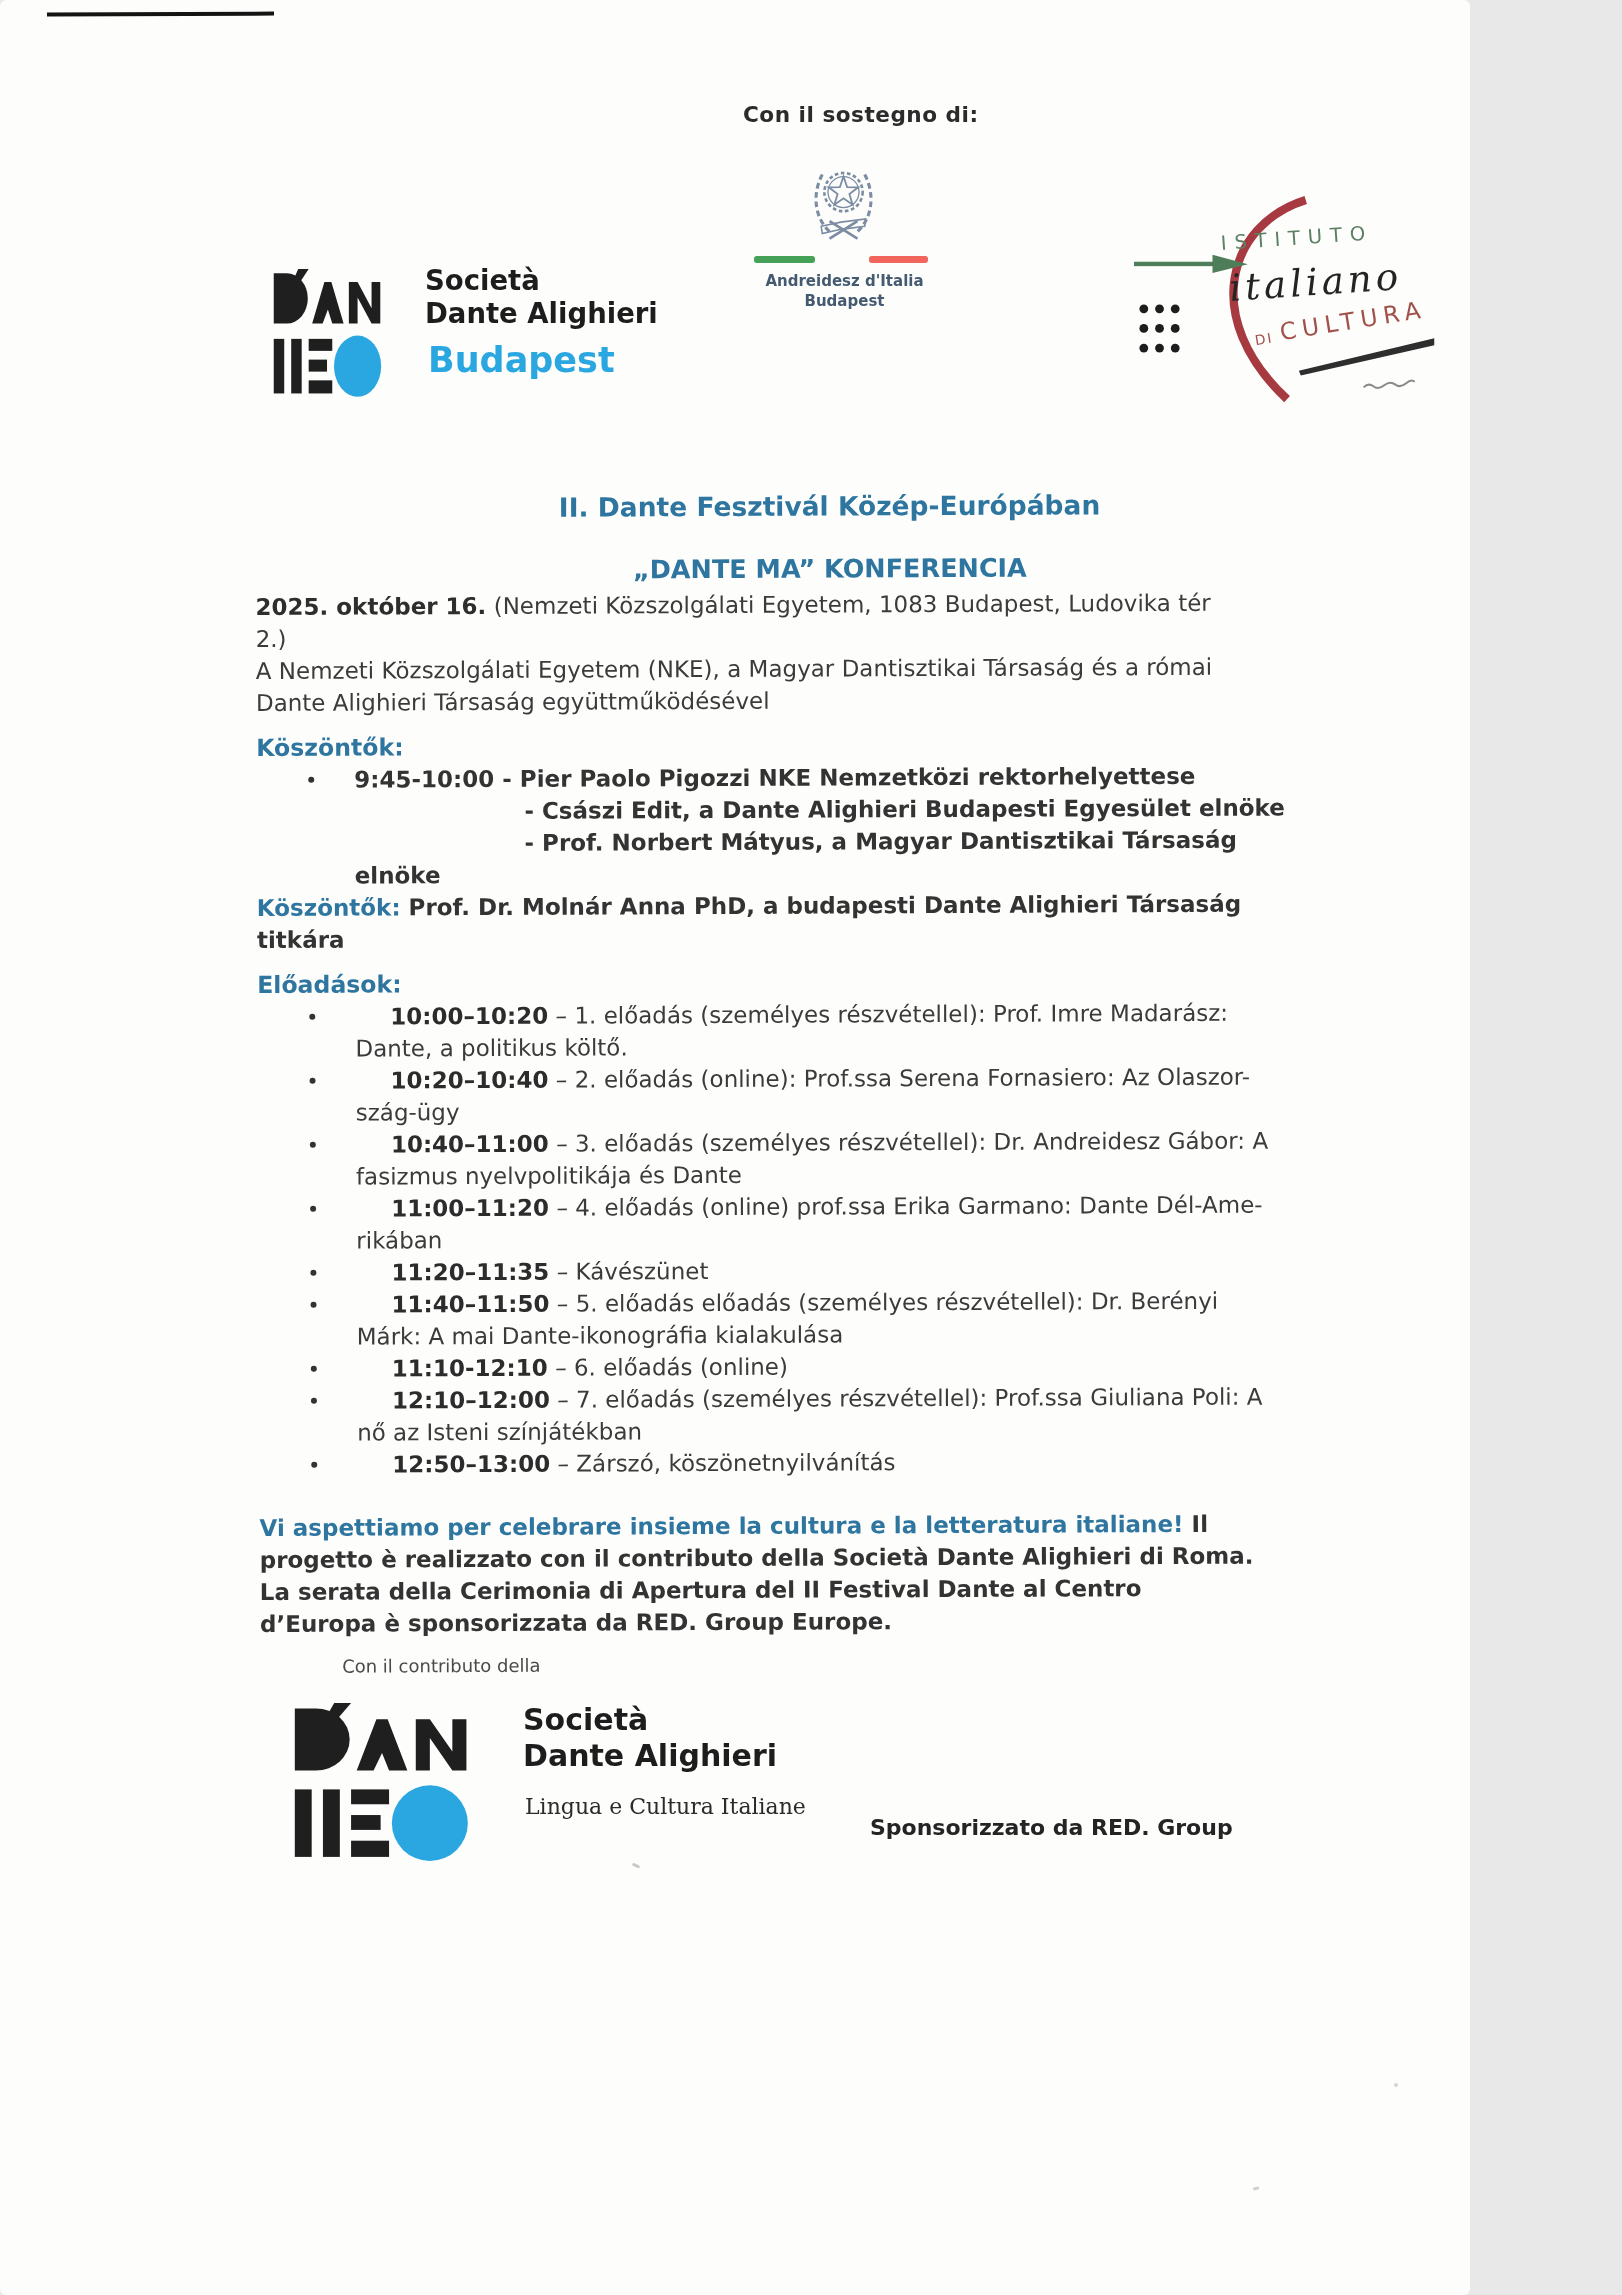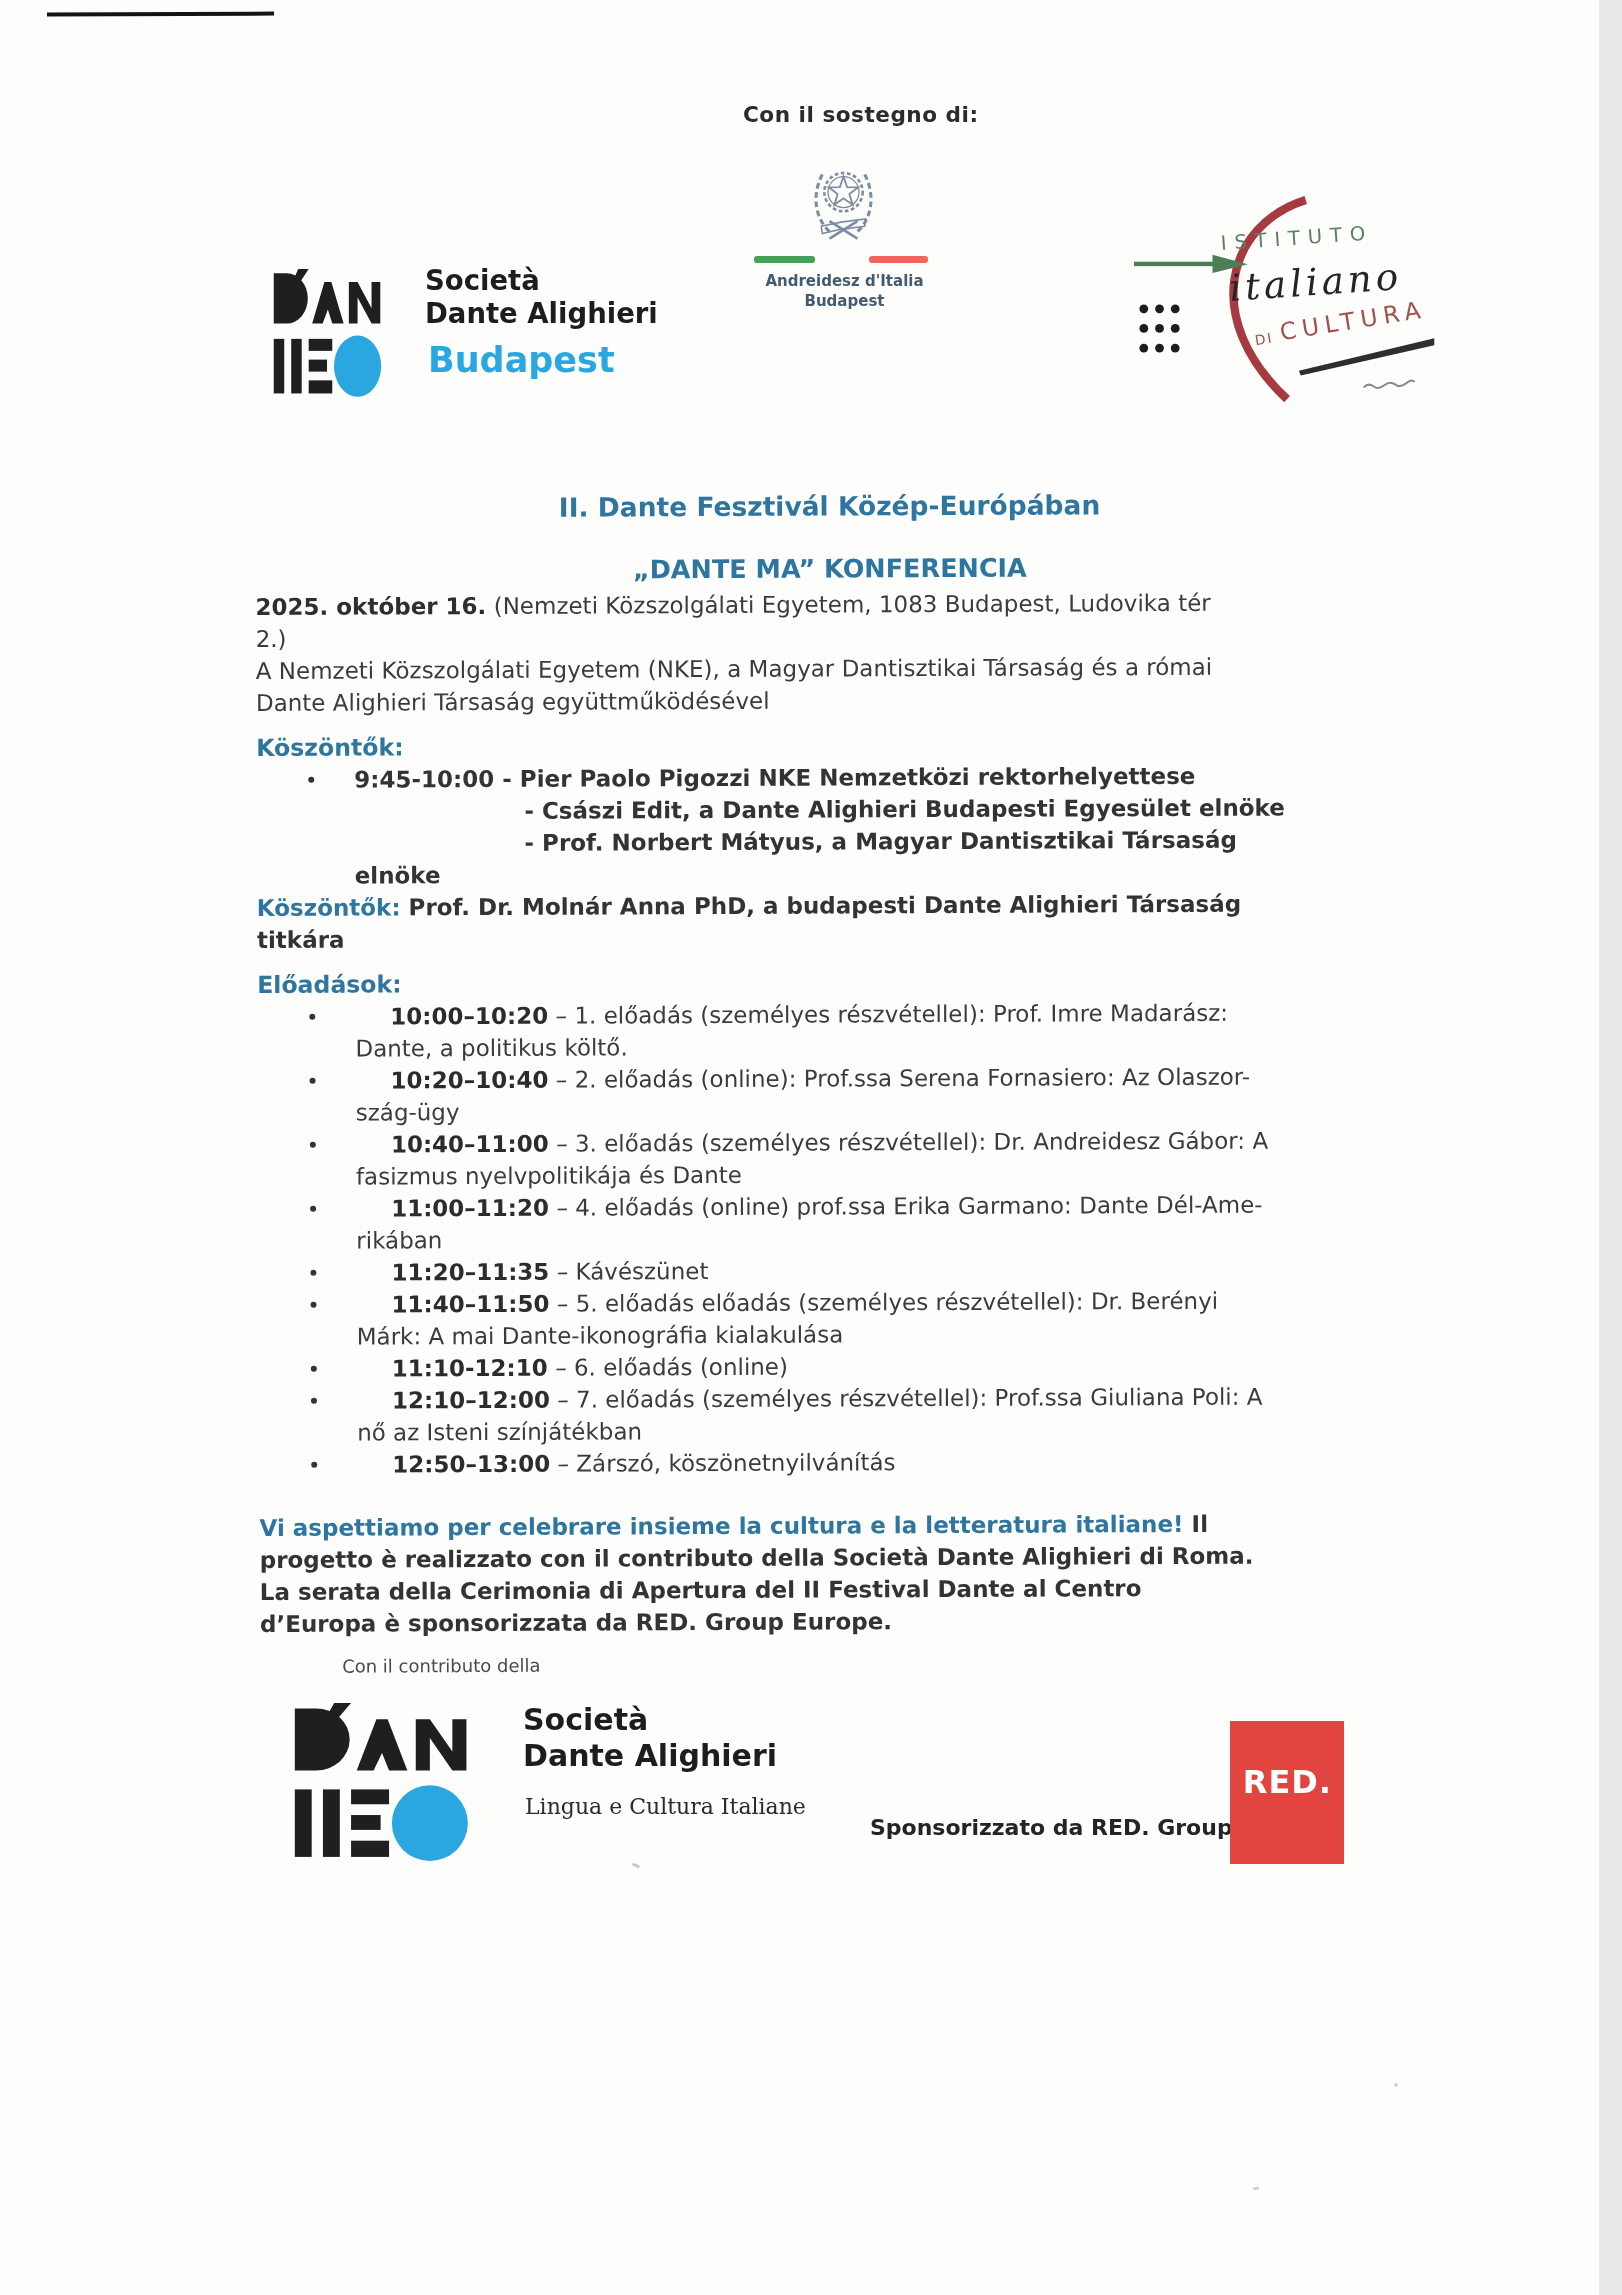--- a/index.html
+++ b/index.html
@@ -1,23 +1,24 @@
 <!DOCTYPE html>
 <html lang="hu" style="font-size:7.9px"><head>
 <meta charset="utf-8">
 <title>II. Dante Fesztivál Közép-Európában — „DANTE MA” KONFERENCIA</title>
 <style>
   html,body{margin:0;padding:0;background:#e8e8e8;}
   .page{
     position:relative;
-    width:1599px;height:2295px;
+    width:1470px;height:2295px;
     background:#fdfdfc;
     font-family:"DejaVu Sans","Liberation Sans",sans-serif;
     color:#3b3b3b;
     overflow:hidden;
+    border-radius:6px;
   }
   
   .scanline{position:absolute;left:47px;top:11.8px;width:227px;height:4.4px;background:#141414;transform:rotate(-0.2deg);}
   .speck1{position:absolute;left:632px;top:1864px;width:7.9px;height:2.9px;background:#9a9a9a;opacity:.55;transform:rotate(24deg);border-radius:1.5px;}
   .speck2{position:absolute;left:1394px;top:2083px;width:4.4px;height:4.4px;background:#ababab;opacity:.5;border-radius:50%;}
   .speck3{position:absolute;left:1253px;top:2187px;width:5.9px;height:2.5px;background:#9a9a9a;opacity:.45;border-radius:1px;transform:rotate(-12deg);}
 
   .support{position:absolute;left:743px;top:102px;font-size:21.6px;font-weight:bold;color:#2b2b2b;letter-spacing:0.5px;}
 
   
@@ -246,18 +247,15 @@
       </g>
       <ellipse cx="98" cy="89" rx="27" ry="28" fill="#2aa7e0"></ellipse>
     </svg>
     <div class="t1">Società</div>
     <div class="t2">Dante Alighieri</div>
     <div class="t3">Lingua e Cultura Italiane</div>
   </div>
 
   <div class="sponsor">Sponsorizzato da RED. Group</div>
 
-  <div class="redbox">
-    <div class="rtxt">RED.</div>
-  </div>
 
 </div>
 
 
 </body></html>

